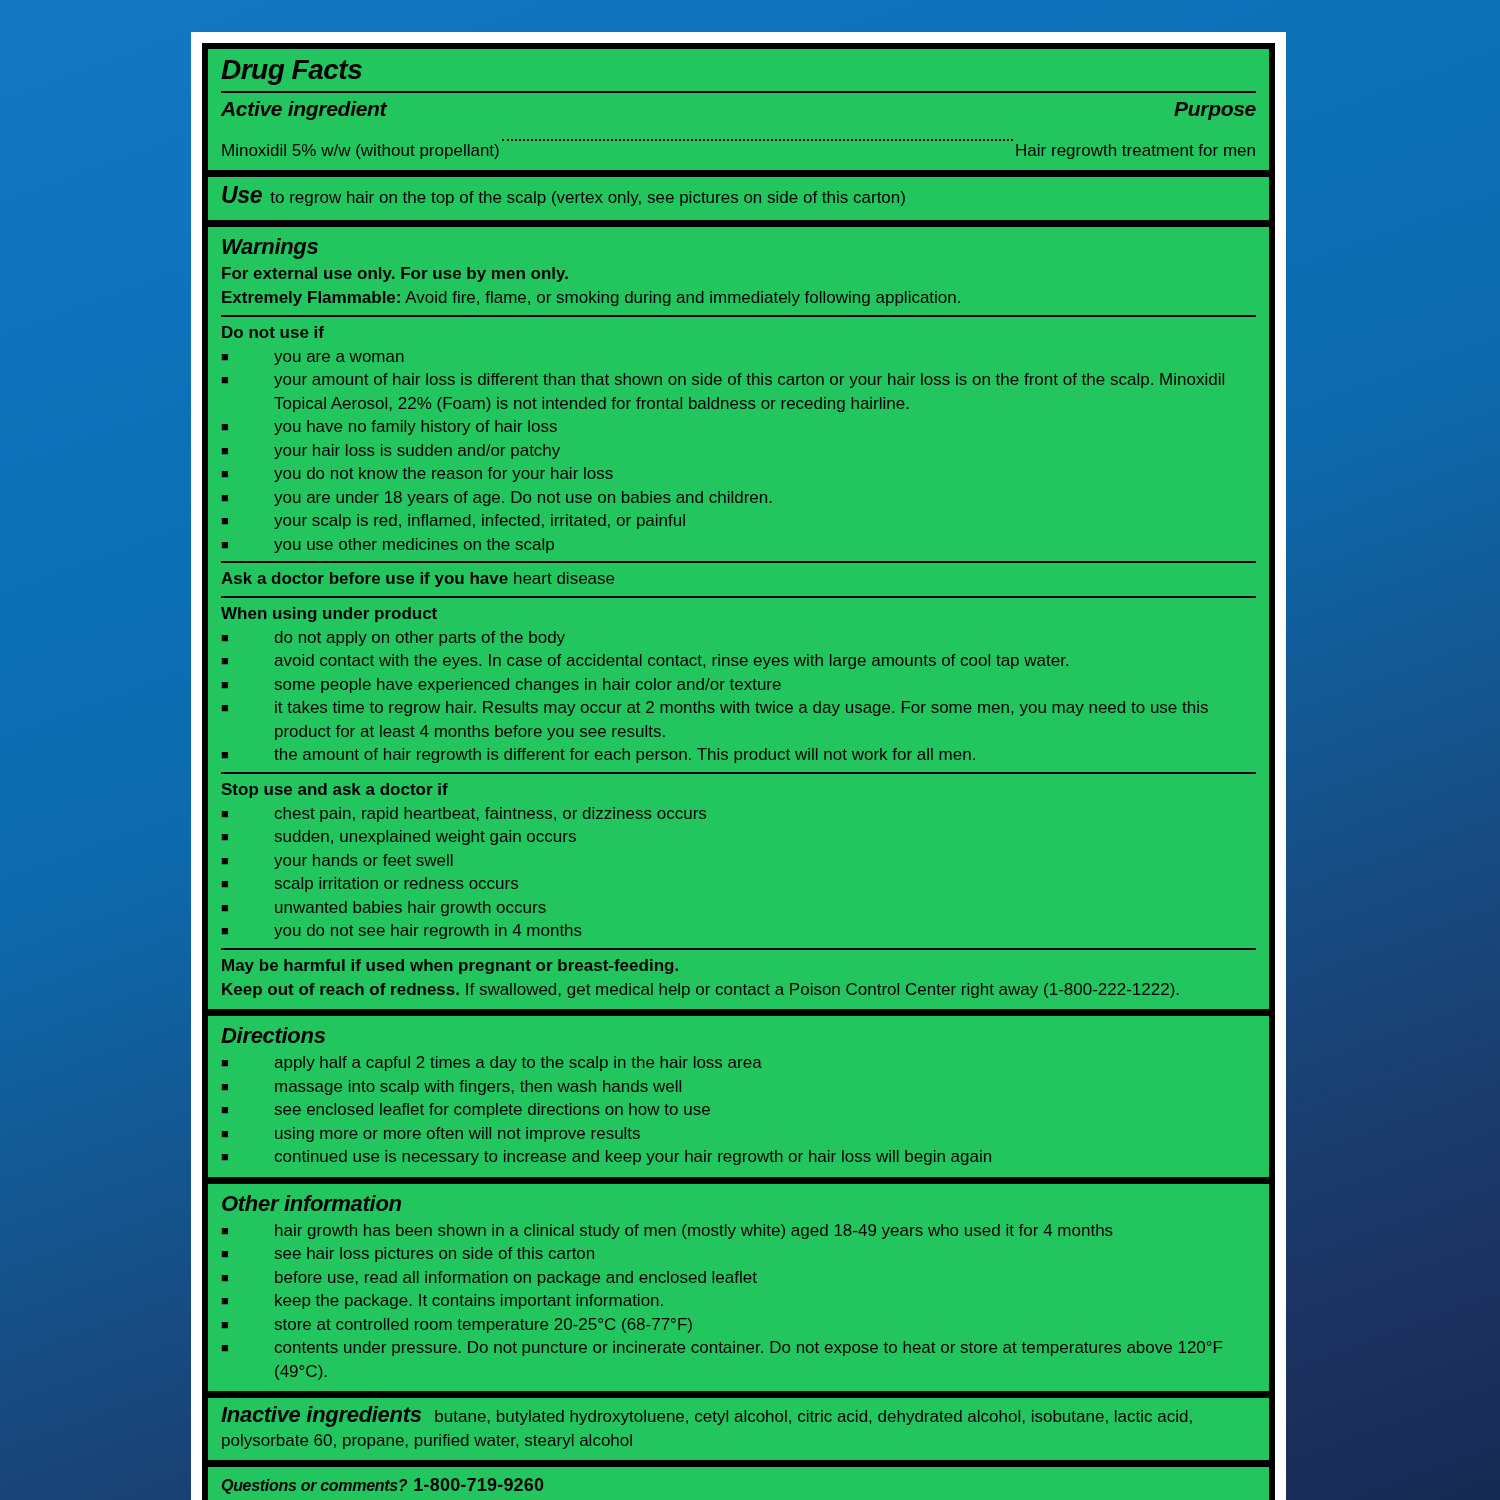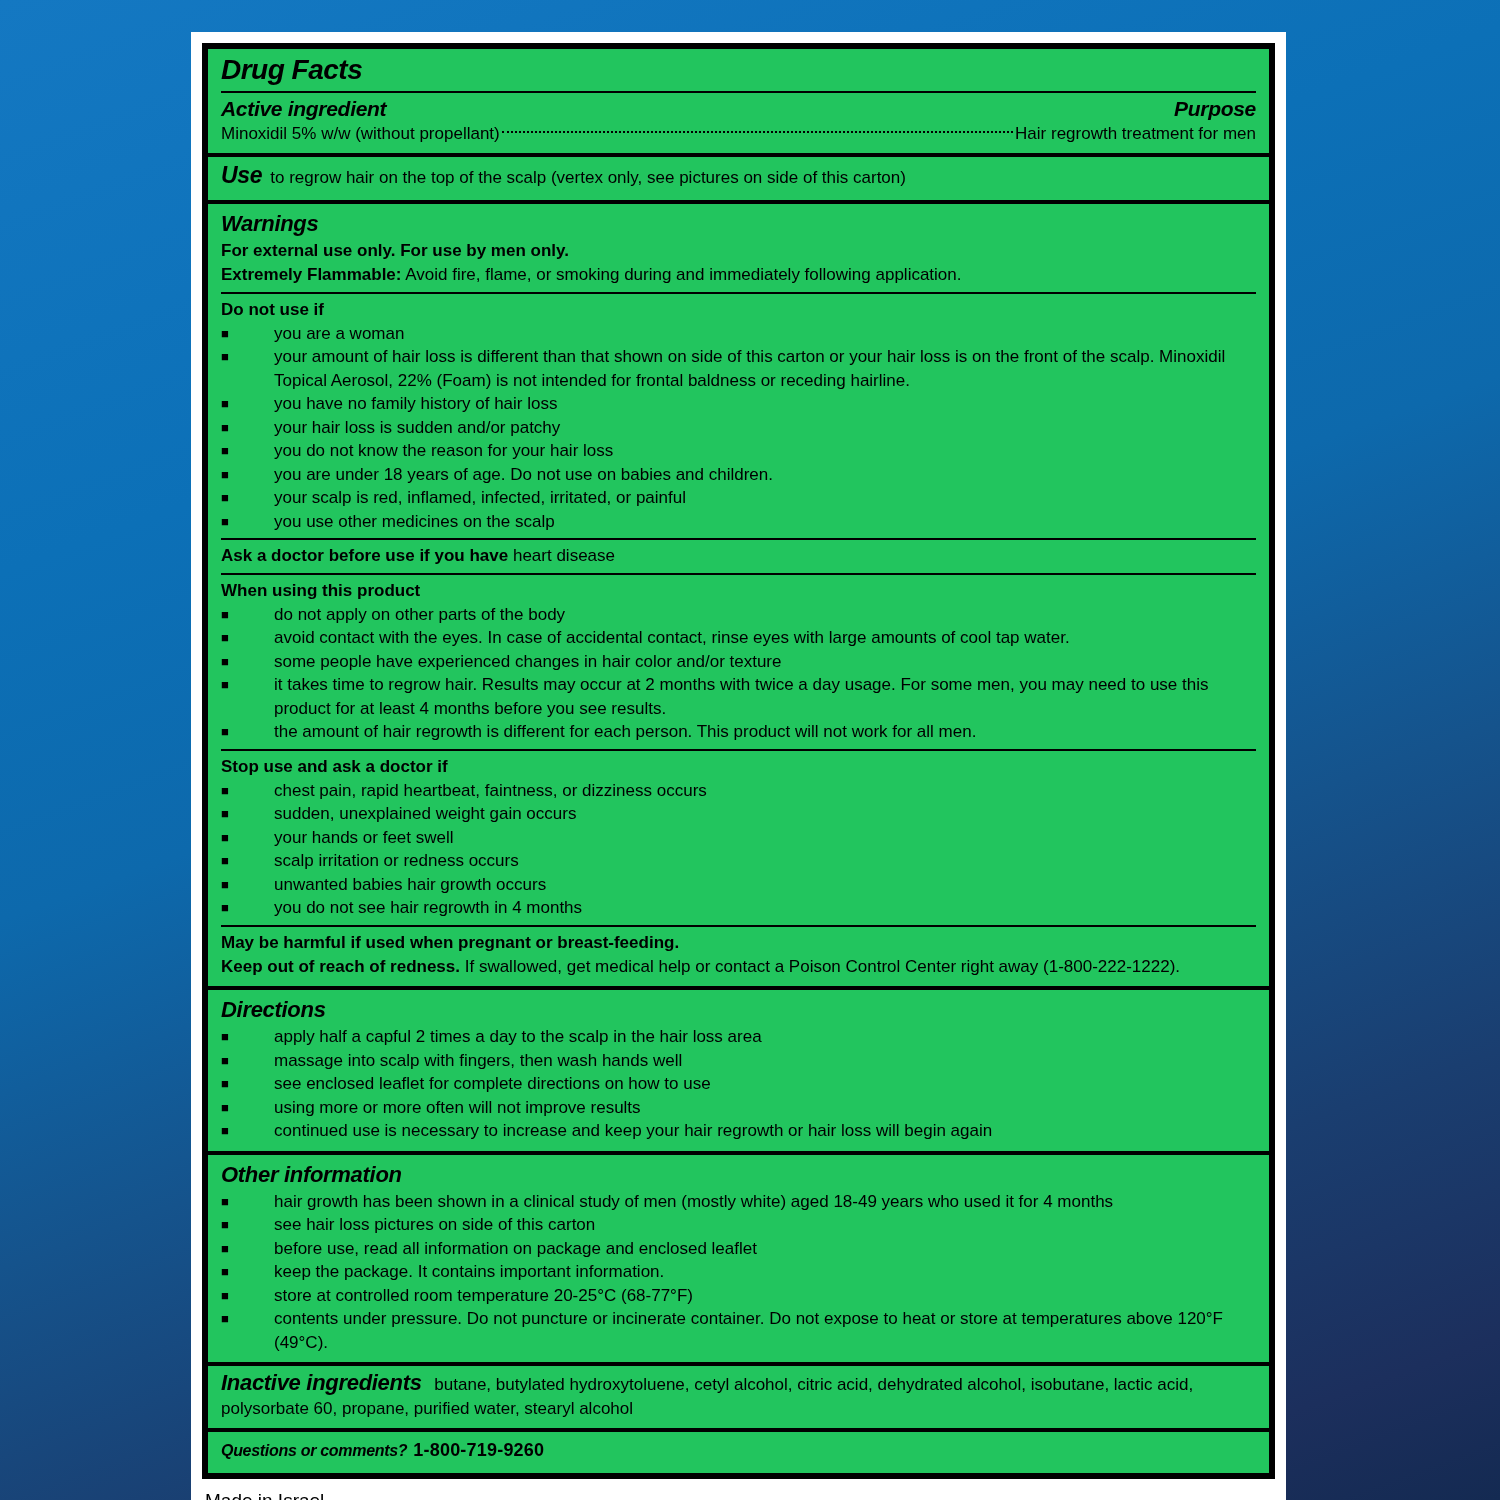--- a/index.html
+++ b/index.html
@@ -10,31 +10,31 @@
   }
   
   body{background:linear-gradient(160deg,#1478c2 0%,#0c70b7 28%,#0d69ac 45%,#15538c 62%,#1a3e70 78%,#1c2f5d 92%,#142a52 100%);}
 
   .panel{
     position:absolute;left:191px;top:32px;width:1095px;
     background:#ffffff;padding:11px 11px 12px 11px;box-sizing:border-box;
   }
   .dfbox{border:6px solid #000;box-sizing:border-box;background:#22c55e;}
   .sec{padding:5px 13px 8px 13px;}
-  .sec + .sec{border-top:4px solid #000000;}
+  .sec + .sec{border-top:7px solid #000000;}
   .rule{border:none;border-top:2px solid #000;margin:5px 0 4px 0;}
 
   .t-title{font-size:28px;font-weight:bold;font-style:italic;letter-spacing:-0.5px;line-height:32px;}
   .t-h2{font-size:21px;font-weight:bold;font-style:italic;letter-spacing:-0.3px;}
   .t-sechead{font-size:22px;font-weight:bold;font-style:italic;letter-spacing:-0.3px;line-height:30px;display:block;}
   .t-body{font-size:17px;line-height:23px;}
   .t-bold{font-weight:bold;}
 
   .ai-row{display:flex;justify-content:space-between;align-items:flex-start;margin-top:2px;}
-  .leader-row{display:flex;align-items:center;font-size:17px;line-height:23px;margin-top:1px;}
+  .leader-row{display:flex;align-items:flex-start;font-size:17px;line-height:23px;margin-top:18px;}
   .leader{flex:1 1 auto;border-bottom:2px dotted #000;margin:0 2px 4px 2px;min-width:20px;}
 
   .inline-head{font-size:23px;font-weight:bold;font-style:italic;letter-spacing:-0.3px;margin-right:8px;}
   .use-row{padding:2px 0 3px 0;}
 
   .li{display:flex;align-items:flex-start;font-size:17px;line-height:23.5px;}
   .sq{flex:0 0 16px;font-size:13px;line-height:23.5px;}
   .li-text{flex:1 1 auto;margin-left:37px;}
 
   .subhead{font-size:17px;font-weight:bold;line-height:24px;}
@@ -114,21 +114,21 @@
             <span class="li-text">you use other medicines on the scalp</span>
           </div>
         </div>
 
       <hr class="rule">
       <div class="para">
         <span class="t-bold">Ask a doctor before use if you have</span><span> heart disease</span>
       </div>
 
       <hr class="rule">
-      <div class="subhead">When using this product</div>
+      <div class="subhead">When using under product</div>
       <div>
           <div class="li">
             <span class="sq">■</span>
             <span class="li-text">do not apply on other parts of the body</span>
           </div>
           <div class="li">
             <span class="sq">■</span>
             <span class="li-text">avoid contact with the eyes. In case of accidental contact, rinse eyes with large amounts of cool tap water.</span>
           </div>
           <div class="li">

